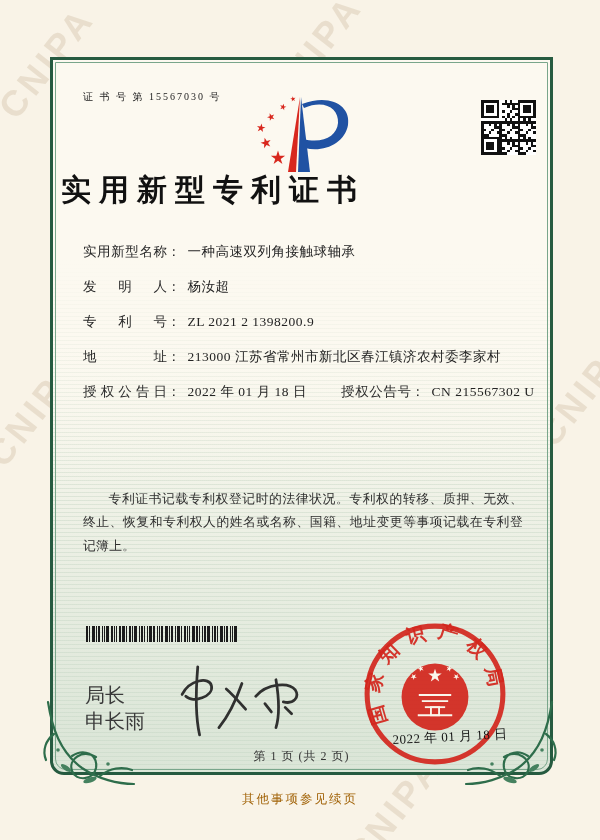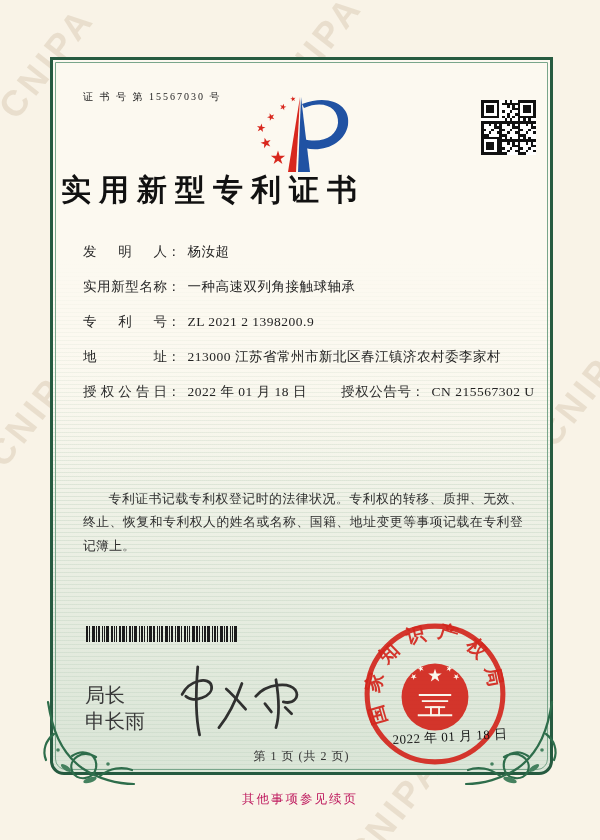--- a/index.html
+++ b/index.html
@@ -64,21 +64,21 @@
   .sig-script{position:absolute;left:88px;top:594px;width:200px;height:92px;}
   
   .seal{position:absolute;left:306px;top:558px;width:152px;height:152px;}
   .seal-date{
     position:absolute;left:312px;top:668px;width:170px;text-align:center;
     font-size:13px;color:#151515;letter-spacing:0.5px;transform:rotate(-3deg);
     z-index:5;
   }
   
   .page-info{position:absolute;left:0;right:0;bottom:7px;text-align:center;font-size:12px;letter-spacing:1px;color:#333;margin-top:12px;}
-  .note{position:absolute;left:0;right:0;top:791px;text-align:center;font-size:12.5px;letter-spacing:2px;color:#be185d;}
+  .note{position:absolute;left:0;right:0;top:791px;text-align:center;font-size:12.5px;letter-spacing:2px;color:#a16207;}
   
   .orn{position:absolute;width:100px;height:100px;z-index:4;pointer-events:none;}
   .orn.bl{left:38px;top:694px;}
   .orn.br{left:462px;top:694px;transform:scaleX(-1);}
 </style>
 </head>
 <body>
 
 <div class="page">
 
@@ -348,24 +348,24 @@
         <rect x="9" y="20" width="1" height="1" fill="#111"></rect>
         <rect x="14" y="20" width="1" height="1" fill="#111"></rect>
         <rect x="15" y="20" width="1" height="1" fill="#111"></rect>
         <rect x="16" y="20" width="1" height="1" fill="#111"></rect>
       </svg>
 
     <div class="title">实用新型专利证书</div>
 
     <div class="fields">
       <div class="field-row">
-        <span class="flabel">发明人</span><span class="fcolon">：</span><span class="fvalue">杨汝超</span>
+        <span class="flabel">实用新型名称</span><span class="fcolon">：</span><span class="fvalue">一种高速双列角接触球轴承</span>
       </div>
       <div class="field-row">
-        <span class="flabel">实用新型名称</span><span class="fcolon">：</span><span class="fvalue">一种高速双列角接触球轴承</span>
+        <span class="flabel">发明人</span><span class="fcolon">：</span><span class="fvalue">杨汝超</span>
       </div>
       <div class="field-row">
         <span class="flabel">专利号</span><span class="fcolon">：</span><span class="fvalue">ZL 2021 2 1398200.9</span>
       </div>
       <div class="field-row">
         <span class="flabel">地址</span><span class="fcolon">：</span><span class="fvalue">213000 江苏省常州市新北区春江镇济农村委李家村</span>
       </div>
       <div class="field-row row-double">
         <span>
           <span class="flabel">授权公告日</span><span class="fcolon">：</span><span class="fvalue">2022 年 01 月 18 日</span>

